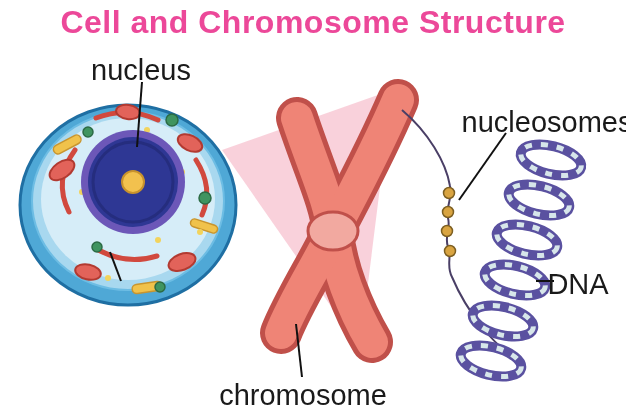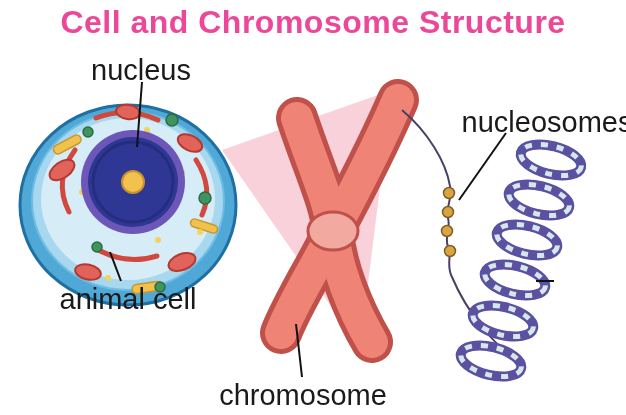--- a/index.html
+++ b/index.html
@@ -124,17 +124,17 @@
       <line x1="142" y1="82" x2="137" y2="147"></line>
       <line x1="110" y1="252" x2="121" y2="281"></line>
       <line x1="296" y1="324" x2="302" y2="377"></line>
       <line x1="506" y1="133" x2="459" y2="200"></line>
       <line x1="536" y1="281" x2="554" y2="281"></line>
     </g>
   </svg>
 
   <div class="title">Cell and Chromosome Structure</div>
   <div class="label label-nucleus">nucleus</div>
-  <div class="label label-animal-cell">animal cell</div>
   <div class="label label-nucleosomes">nucleosomes</div>
   <div class="label label-chromosome">chromosome</div>
+  <div class="label label-dna">DNA</div>
 
 </div>
 
 </body></html>

